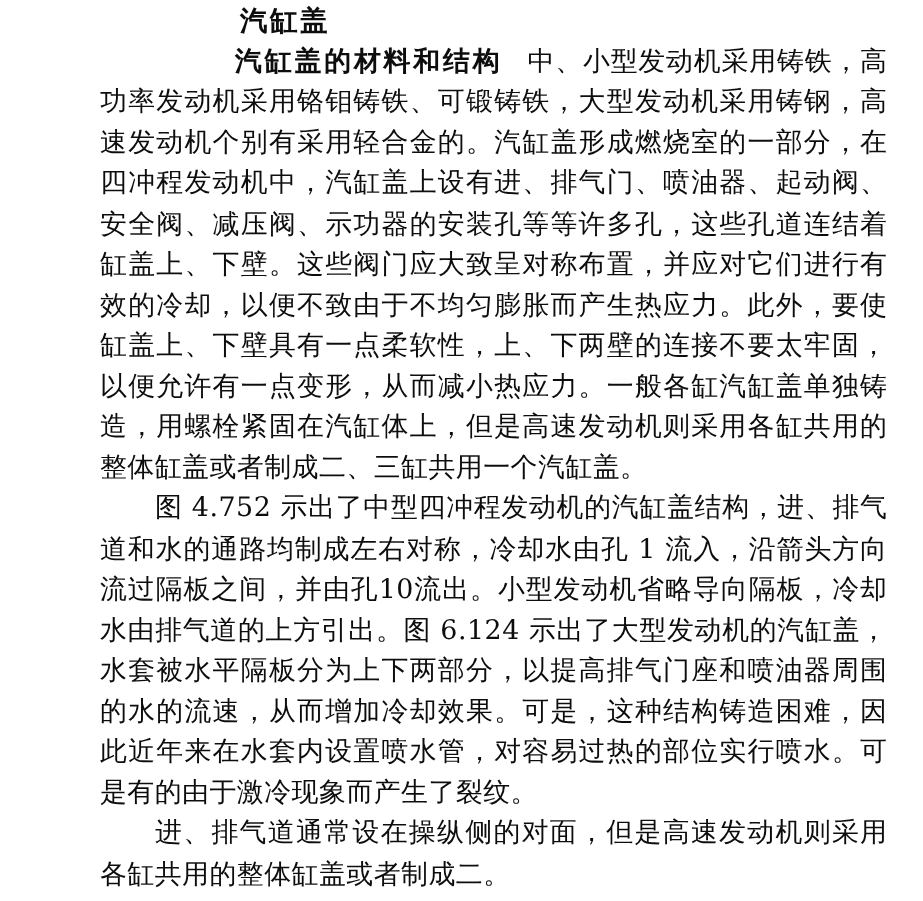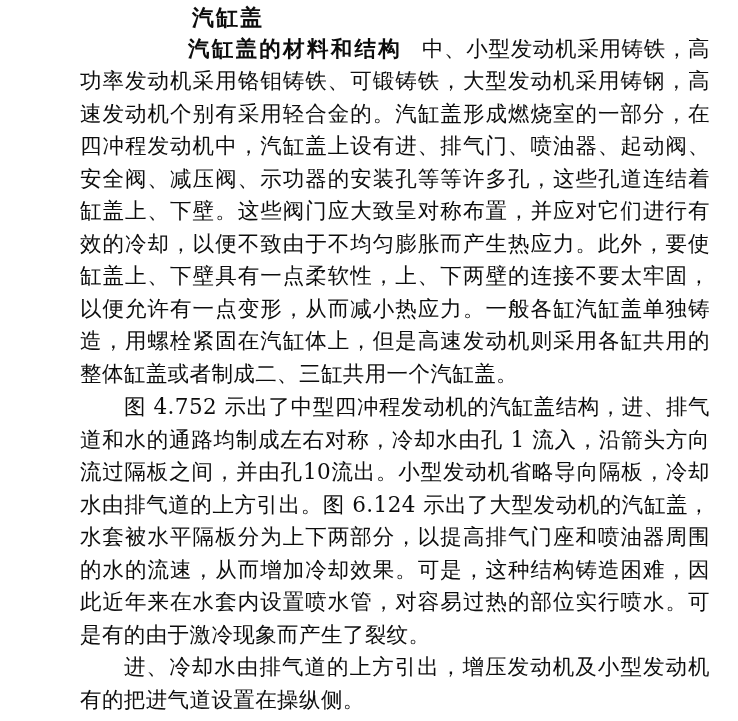--- a/index.html
+++ b/index.html
@@ -33,21 +33,20 @@
     margin: 0;
     font-size: 21.5px;
     line-height: 32.5px;
     text-align: justify;
     text-justify: inter-ideograph;
     letter-spacing: 0.4px;
     word-break: break-all;
   }
   .para-first {
     text-indent: 108px;
-    font-family: Liberation Mono, monospace;
   }
   .para-indent {
     text-indent: 44px;
   }
   .runin-heading {
     font-weight: 700;
     letter-spacing: 2px;
     margin-right: 20px;
   }
 </style>
@@ -56,16 +55,16 @@
 
 <div class="page">
   <div class="textblock">
 
     <h3 class="doc-title">汽缸盖</h3>
 
     <p class="para para-first"><span class="runin-heading">汽缸盖的材料和结构</span><span>中、小型发动机采用铸铁，高功率发动机采用铬钼铸铁、可锻铸铁，大型发动机采用铸钢，高速发动机个别有采用轻合金的。汽缸盖形成燃烧室的一部分，在四冲程发动机中，汽缸盖上设有进、排气门、喷油器、起动阀、安全阀、减压阀、示功器的安装孔等等许多孔，这些孔道连结着缸盖上、下壁。这些阀门应大致呈对称布置，并应对它们进行有效的冷却，以便不致由于不均匀膨胀而产生热应力。此外，要使缸盖上、下壁具有一点柔软性，上、下两壁的连接不要太牢固，以便允许有一点变形，从而减小热应力。一般各缸汽缸盖单独铸造，用螺栓紧固在汽缸体上，但是高速发动机则采用各缸共用的整体缸盖或者制成二、三缸共用一个汽缸盖。</span></p>
 
     <p class="para para-indent">图 4.752 示出了中型四冲程发动机的汽缸盖结构，进、排气道和水的通路均制成左右对称，冷却水由孔 1 流入，沿箭头方向流过隔板之间，并由孔10流出。小型发动机省略导向隔板，冷却水由排气道的上方引出。图 6.124 示出了大型发动机的汽缸盖，水套被水平隔板分为上下两部分，以提高排气门座和喷油器周围的水的流速，从而增加冷却效果。可是，这种结构铸造困难，因此近年来在水套内设置喷水管，对容易过热的部位实行喷水。可是有的由于激冷现象而产生了裂纹。</p>
 
-    <p class="para para-indent">进、冷却水由排气道的上方引出，增压发动机及小型发动机有的把进气道设置在操纵侧。</p>
+    <p class="para para-indent">进、排气道通常设在操纵侧的对面，但是高速发动机则采用各缸共用的整体缸盖或者制成二。</p>
 
   </div>
 </div>
 
 </body></html>

